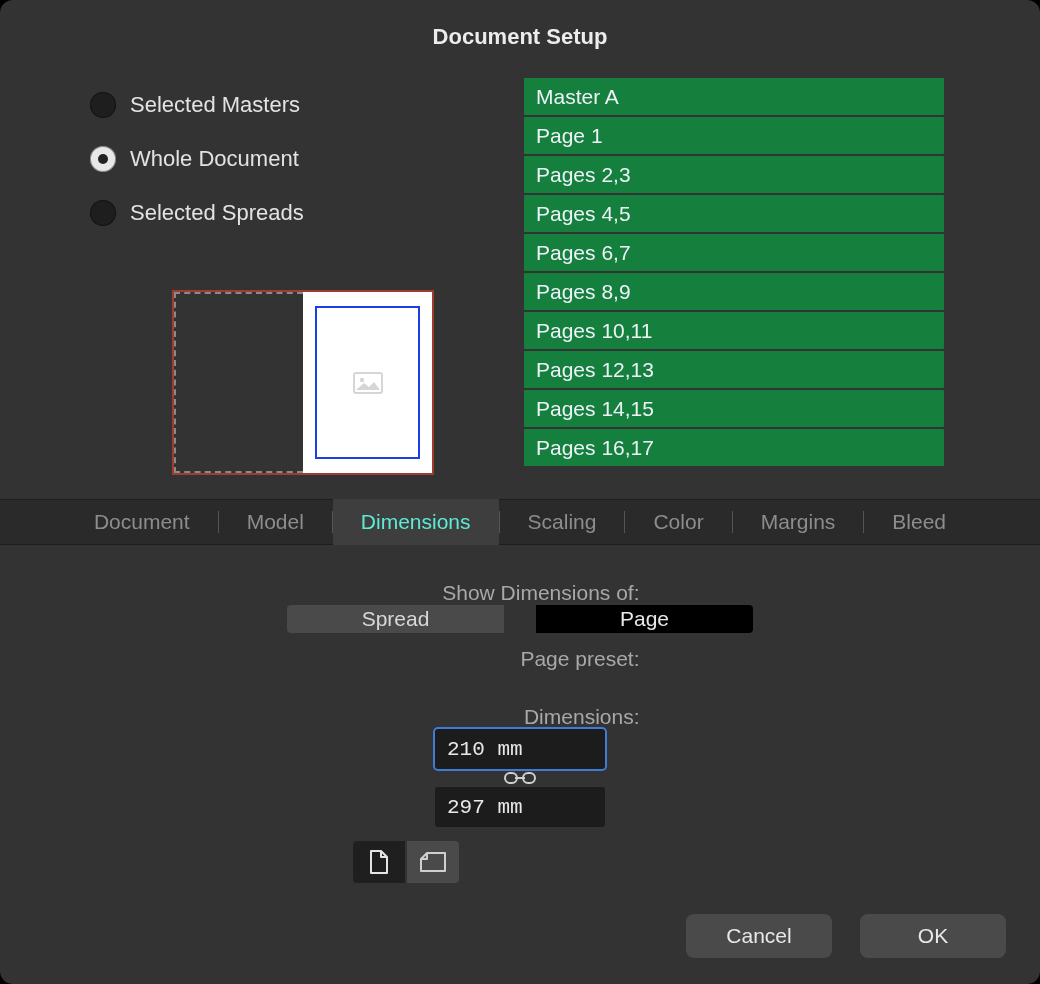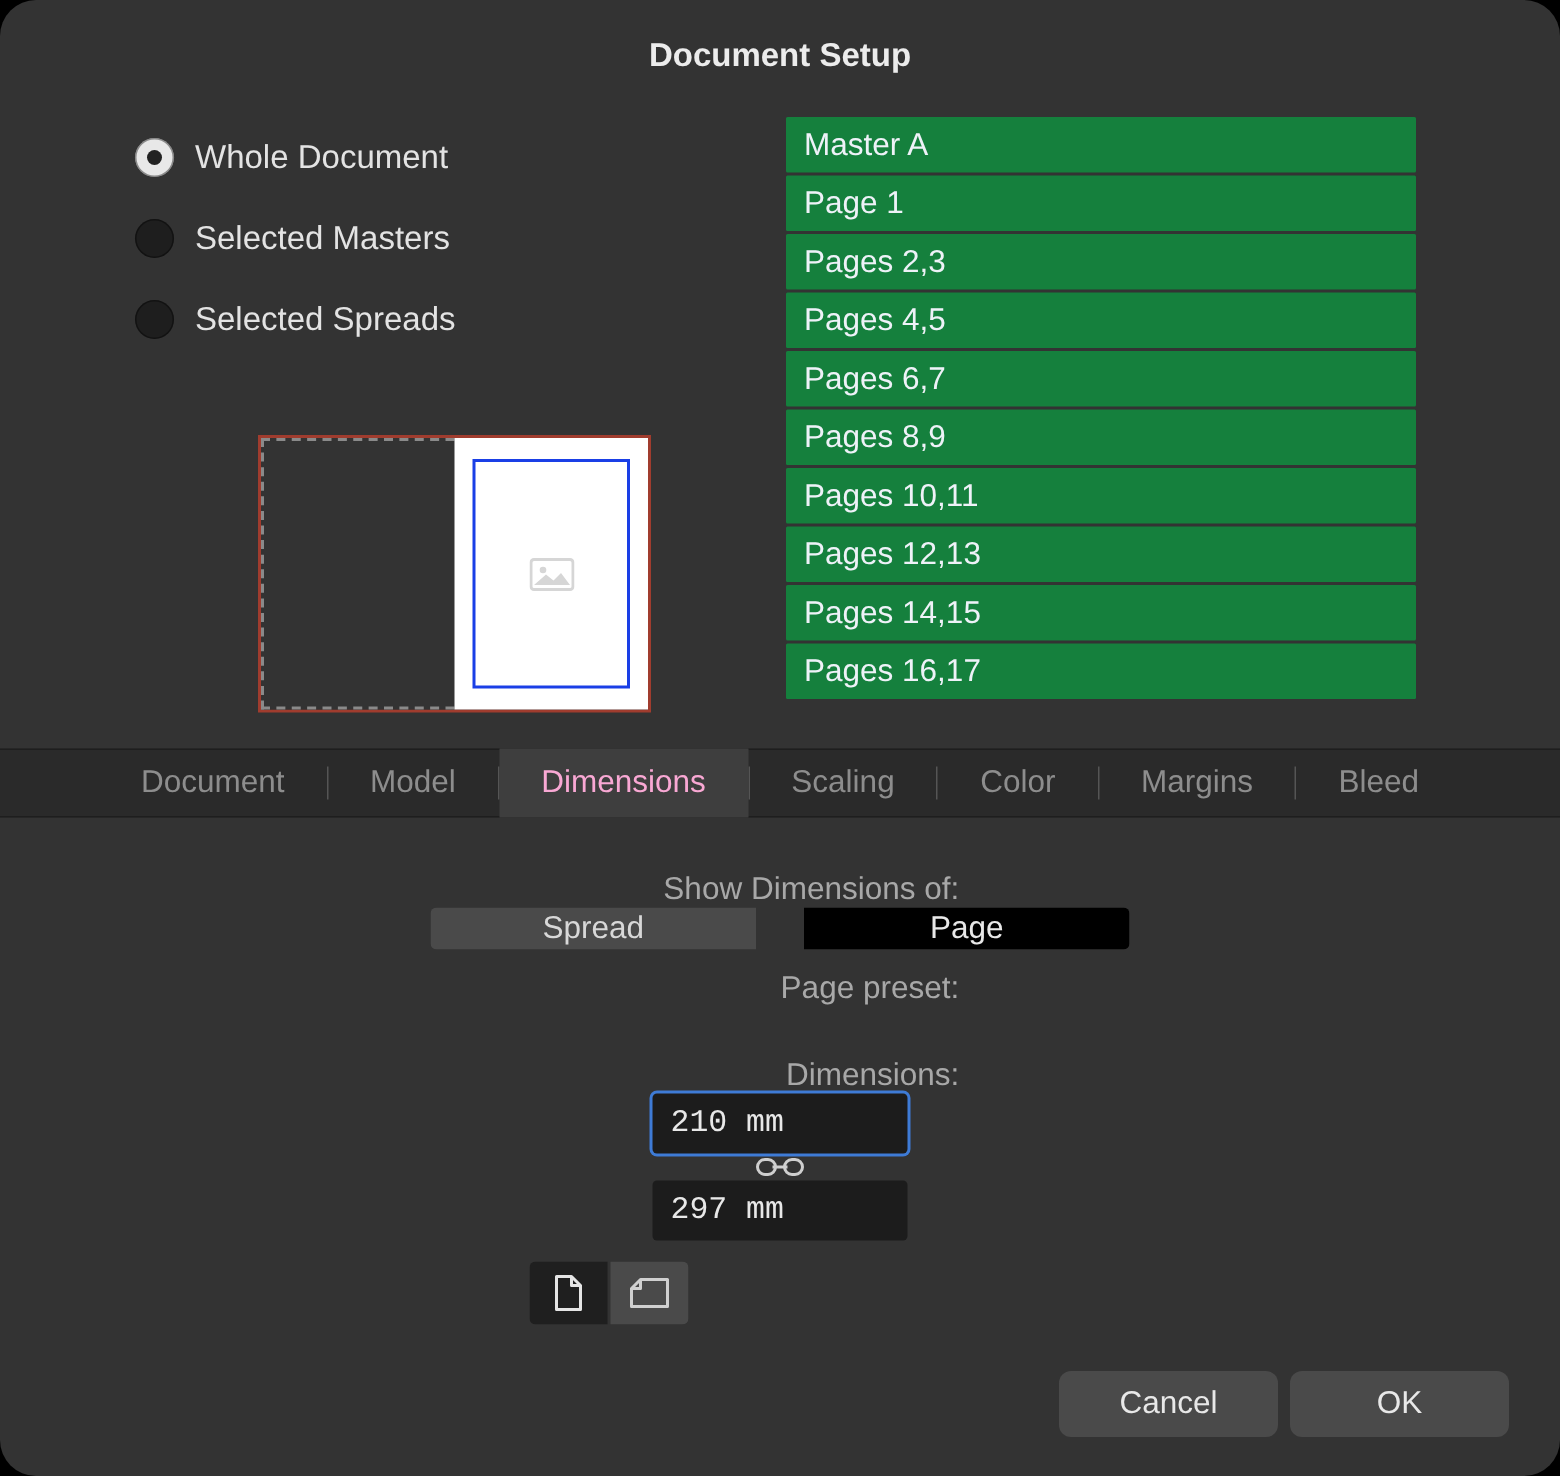--- a/index.html
+++ b/index.html
@@ -7,21 +7,21 @@
     background: #000;
     width: 1040px;
     height: 984px;
     overflow: hidden;
   }
   .window {
     position: relative;
     width: 1040px;
     height: 984px;
     background: #333333;
-    border-radius: 24px;
+    border-radius: 13px;
     color: #c9c9c9;
     overflow: hidden;
   }
   .title {
     text-align: center;
     font-size: 22px;
     font-weight: 600;
     color: #ececec;
     padding-top: 24px;
   }
@@ -135,21 +135,21 @@
     height: 46px;
     display: flex;
     align-items: center;
     font-size: 21px;
     color: #8d8d8d;
     cursor: pointer;
     position: relative;
   }
   .tab.active {
     background: #3e3e3e;
-    color: #f9a8d4;
+    color: #5eead4;
   }
   .tab-sep {
     width: 1px;
     height: 22px;
     background: #555;
   }
   .form {
     padding: 36px 60px 0 60px;
   }
   .form-row {
@@ -248,21 +248,21 @@
     align-items: center;
     justify-content: center;
     cursor: pointer;
   }
   .orient-btn.active { background: #1f1f1f; }
   .actions {
     position: absolute;
     right: 34px;
     bottom: 26px;
     display: flex;
-    gap: 8px;
+    gap: 28px;
   }
   .btn {
     width: 146px;
     height: 44px;
     background: #4a4a4a;
     color: #e8e8e8;
     font-size: 21px;
     border-radius: 8px;
     display: flex;
     align-items: center;
@@ -275,26 +275,26 @@
 <body>
 
 <div class="window">
 
   <div class="title">Document Setup</div>
 
   <div class="upper">
     <div class="left-col">
       <div id="radio-group">
           <div class="radio-row">
+            <div class="radio"></div>
+            <span class="radio-label">Selected Masters</span>
+          </div>
+          <div class="radio-row">
             <div class="radio checked"></div>
             <span class="radio-label">Whole Document</span>
-          </div>
-          <div class="radio-row">
-            <div class="radio"></div>
-            <span class="radio-label">Selected Masters</span>
           </div>
           <div class="radio-row">
             <div class="radio"></div>
             <span class="radio-label">Selected Spreads</span>
           </div>
         </div>
       <div class="preview-wrap">
         <div class="preview">
           <div class="preview-left">
             <div class="dashed"></div>

